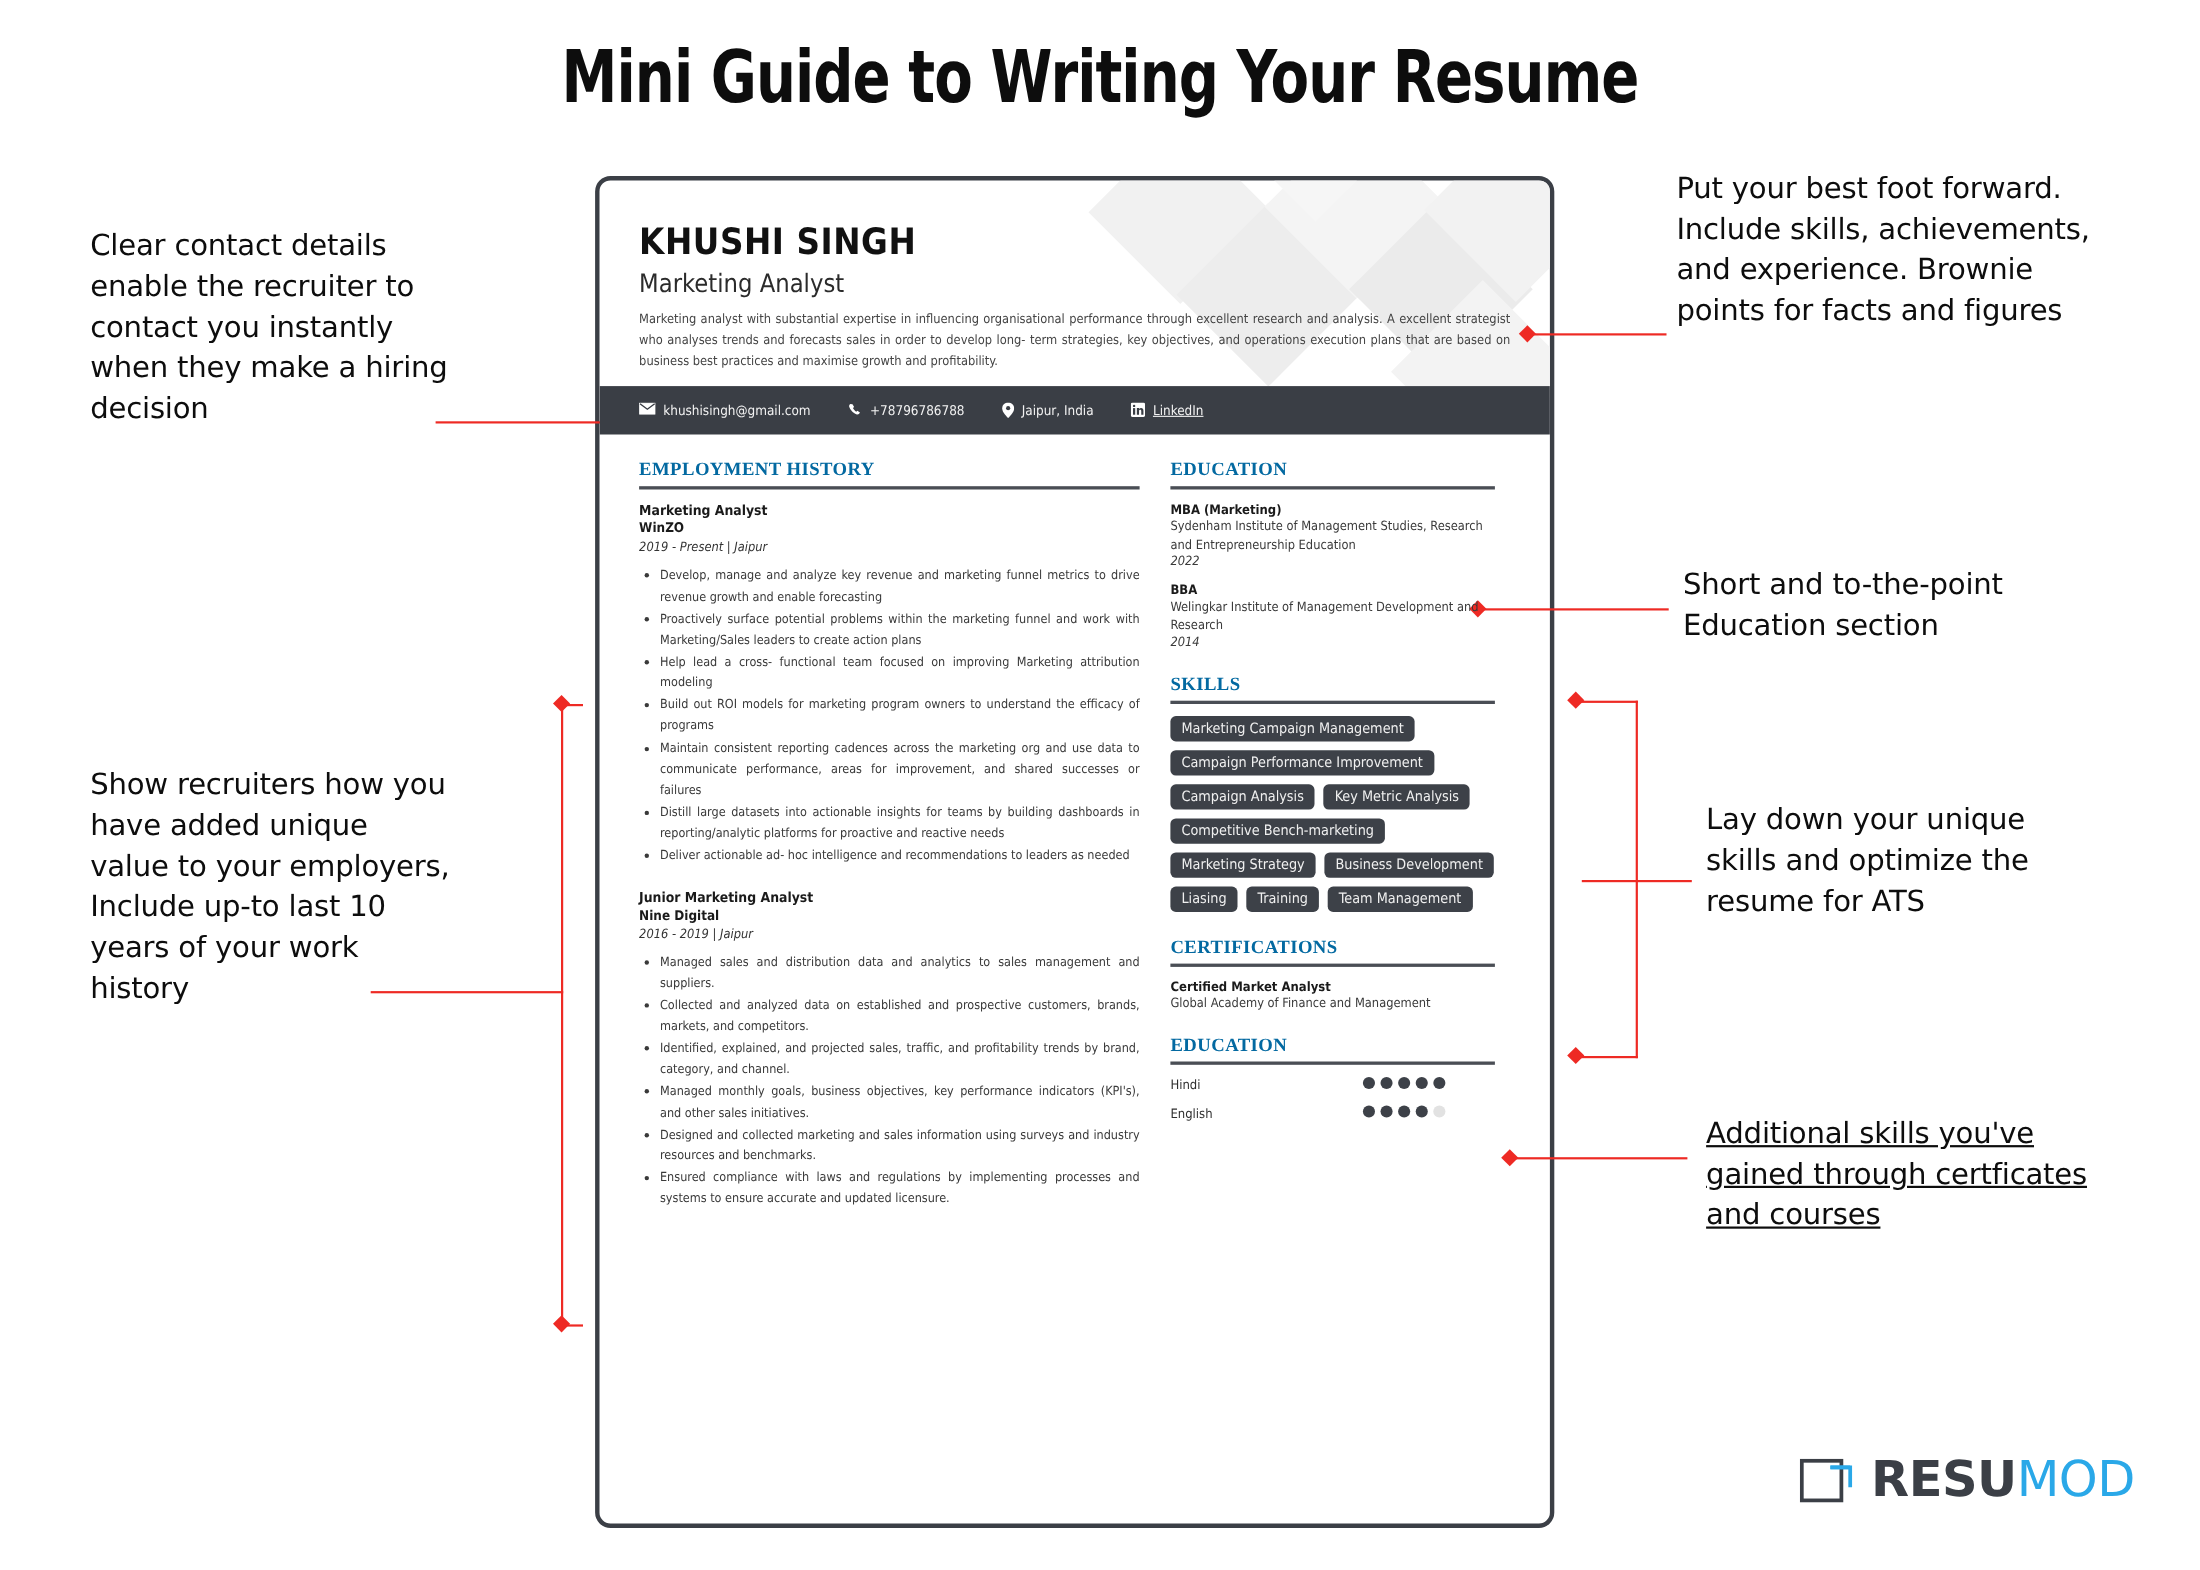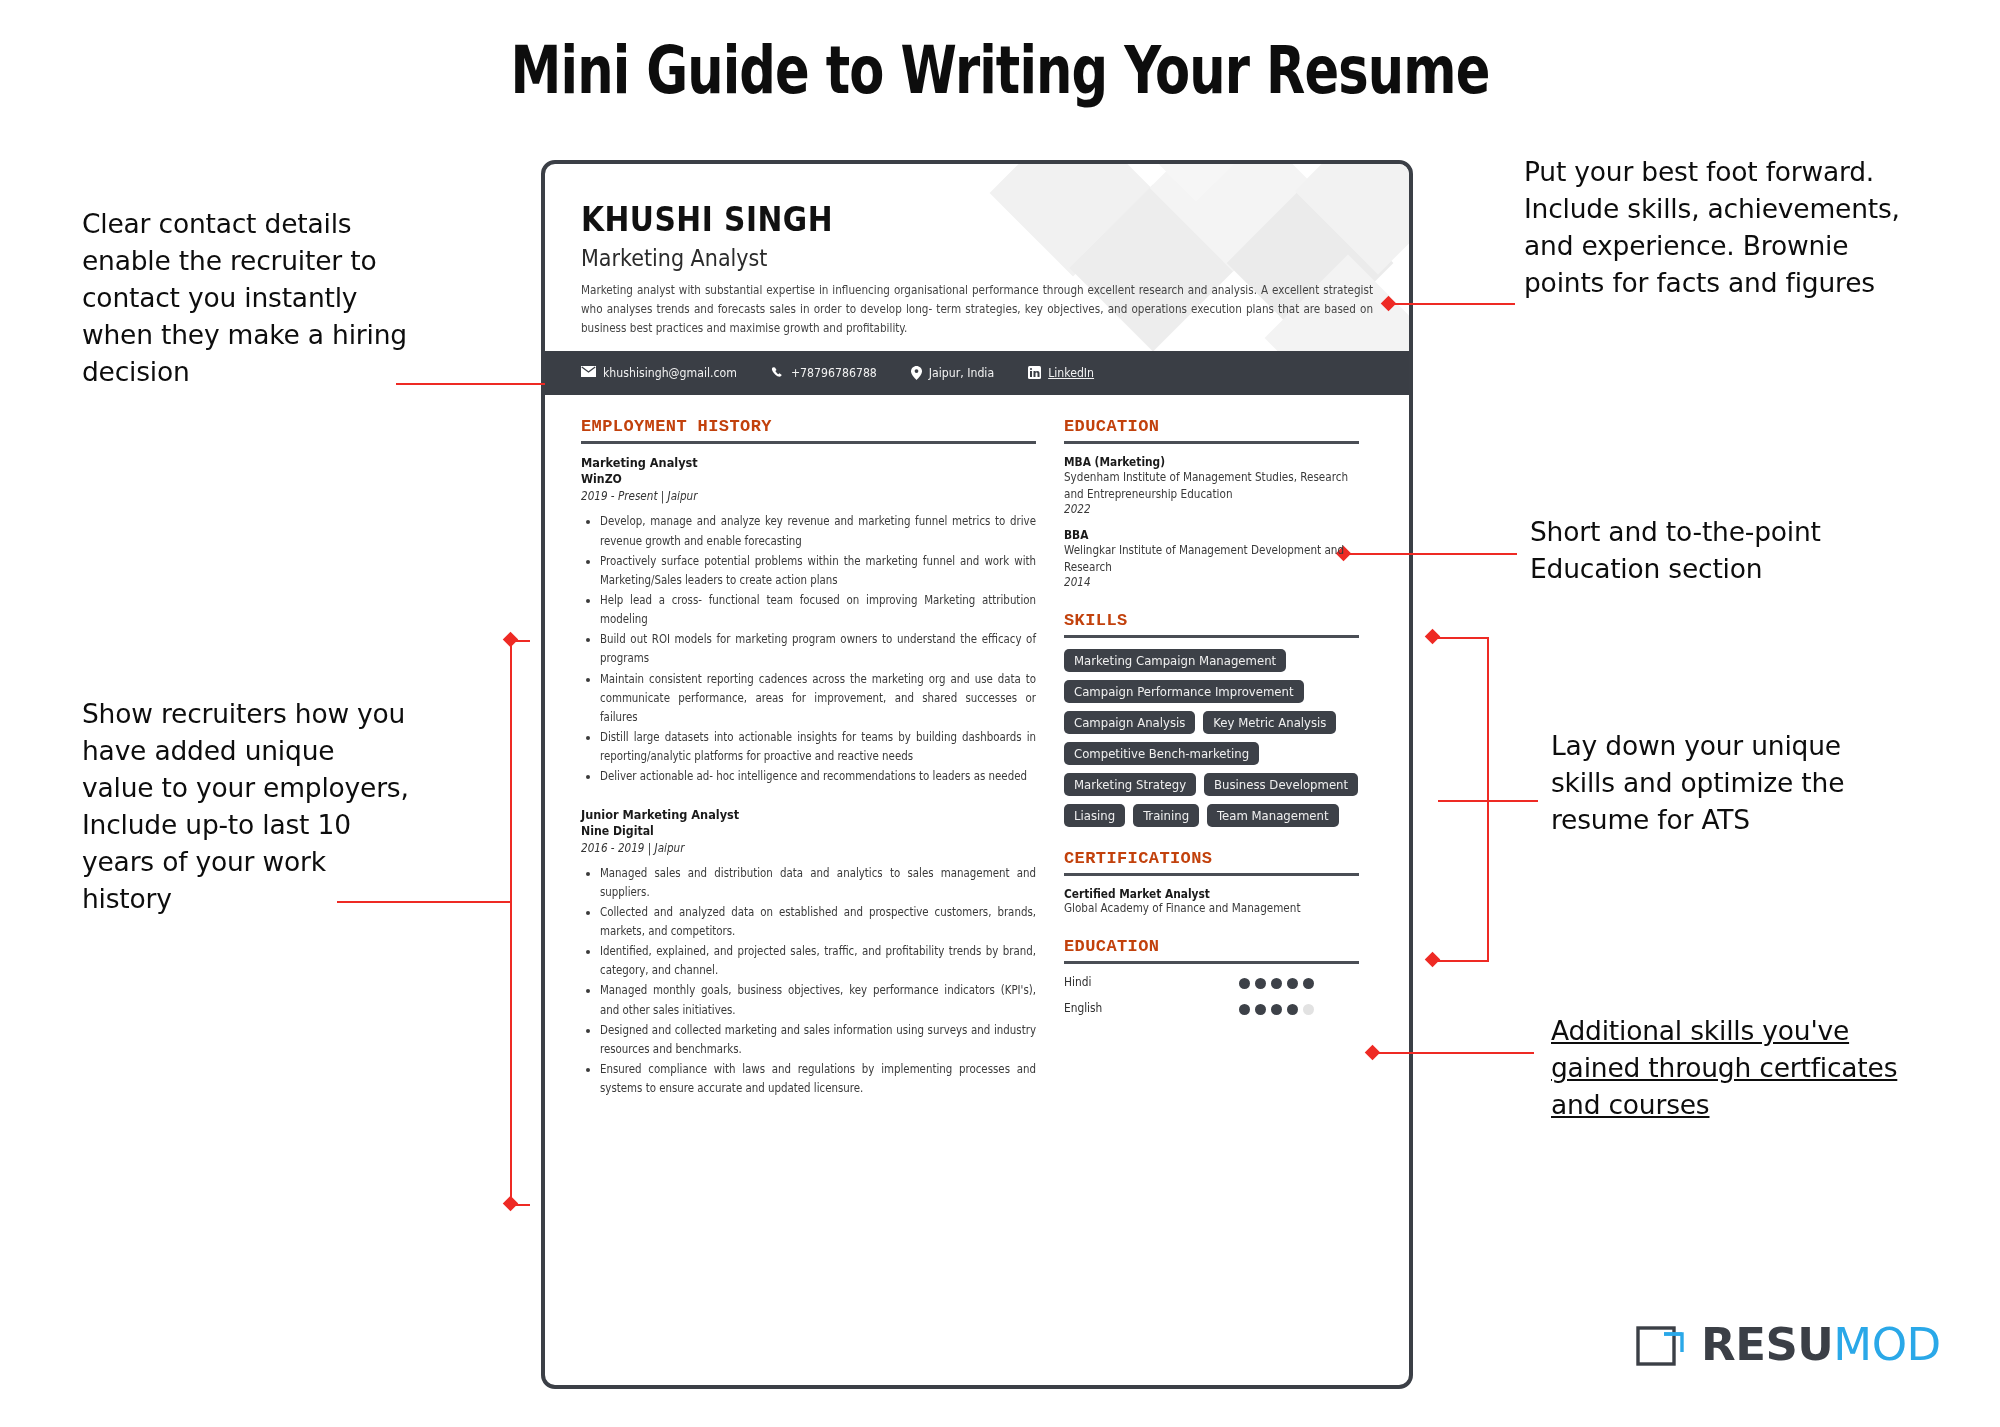--- a/index.html
+++ b/index.html
@@ -61,22 +61,22 @@
     font-family:"DejaVu Sans Condensed","Liberation Sans",sans-serif;color:#f2f2f2;}
   .contact-item svg{display:block;}
   .contact-item .lnk{text-decoration:underline;}
 
   
   .res-body{display:flex;padding:22px 36px 30px 36px;gap:28px;position:relative;z-index:2;}
   .col-left{width:455px;}
   .col-right{width:295px;}
 
   .sec-title{
-    font-family:Liberation Mono, monospace;
-    font-weight:bold;font-size:17px;letter-spacing:0.4px;color:#c2410c;
+    font-family:Liberation Serif, serif;
+    font-weight:bold;font-size:17px;letter-spacing:0.4px;color:#0369a1;
     padding-bottom:5px;border-bottom:3px solid #4a4e55;margin:0 0 11px 0;
   }
   .sec-block{margin-bottom:22px;}
 
   .job-title{font-weight:bold;font-size:12.6px;color:#1a1a1a;margin:0;
     font-family:"DejaVu Sans Condensed","Liberation Sans",sans-serif;}
   .job-company{font-weight:bold;font-size:12.2px;color:#1a1a1a;margin:2px 0 0 0;
     font-family:"DejaVu Sans Condensed","Liberation Sans",sans-serif;}
   .job-meta{font-style:italic;font-size:11.6px;color:#333;margin:3px 0 9px 0;
     font-family:"DejaVu Sans Condensed","Liberation Sans",sans-serif;}
@@ -101,21 +101,21 @@
     padding:5px 10px;font-size:13px;line-height:1;
     font-family:"DejaVu Sans Condensed","Liberation Sans",sans-serif;
     white-space:nowrap;
   }
 
   .cert-name{font-weight:bold;font-size:11.8px;color:#1a1a1a;margin:0;
     font-family:"DejaVu Sans Condensed","Liberation Sans",sans-serif;}
   .cert-org{font-size:11.6px;color:#3a3a3a;margin:0;
     font-family:"DejaVu Sans Condensed","Liberation Sans",sans-serif;}
 
-  .lang-row{display:flex;align-items:flex-end;margin-bottom:12px;}
+  .lang-row{display:flex;align-items:flex-start;margin-bottom:12px;}
   .lang-name{font-size:11.8px;color:#2e2e2e;width:175px;
     font-family:"DejaVu Sans Condensed","Liberation Sans",sans-serif;}
   .dots{display:flex;gap:5px;}
   .dot{width:11px;height:11px;border-radius:50%;background:#3d4148;}
   .dot.off{background:#e2e2e2;}
 
   
   .anno{
     position:absolute;
     font-family:"DejaVu Sans","Liberation Sans",sans-serif;

